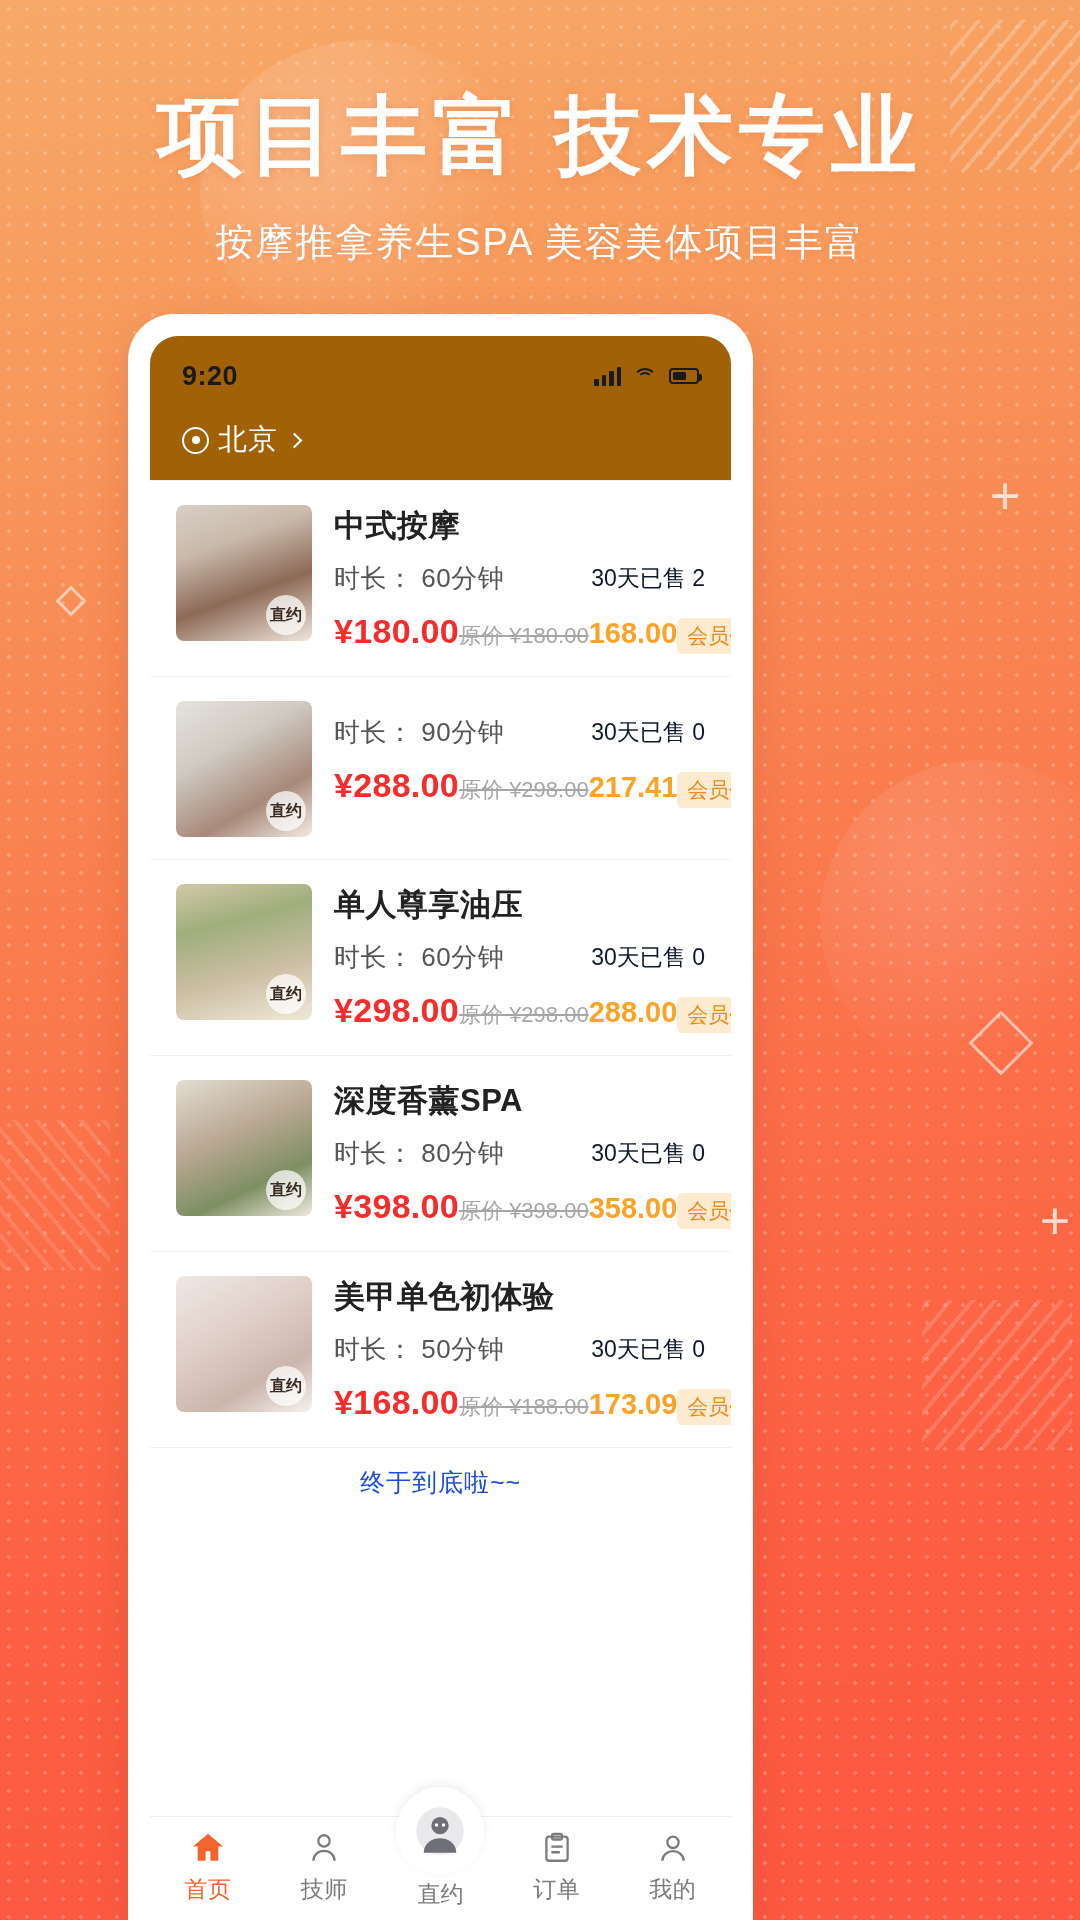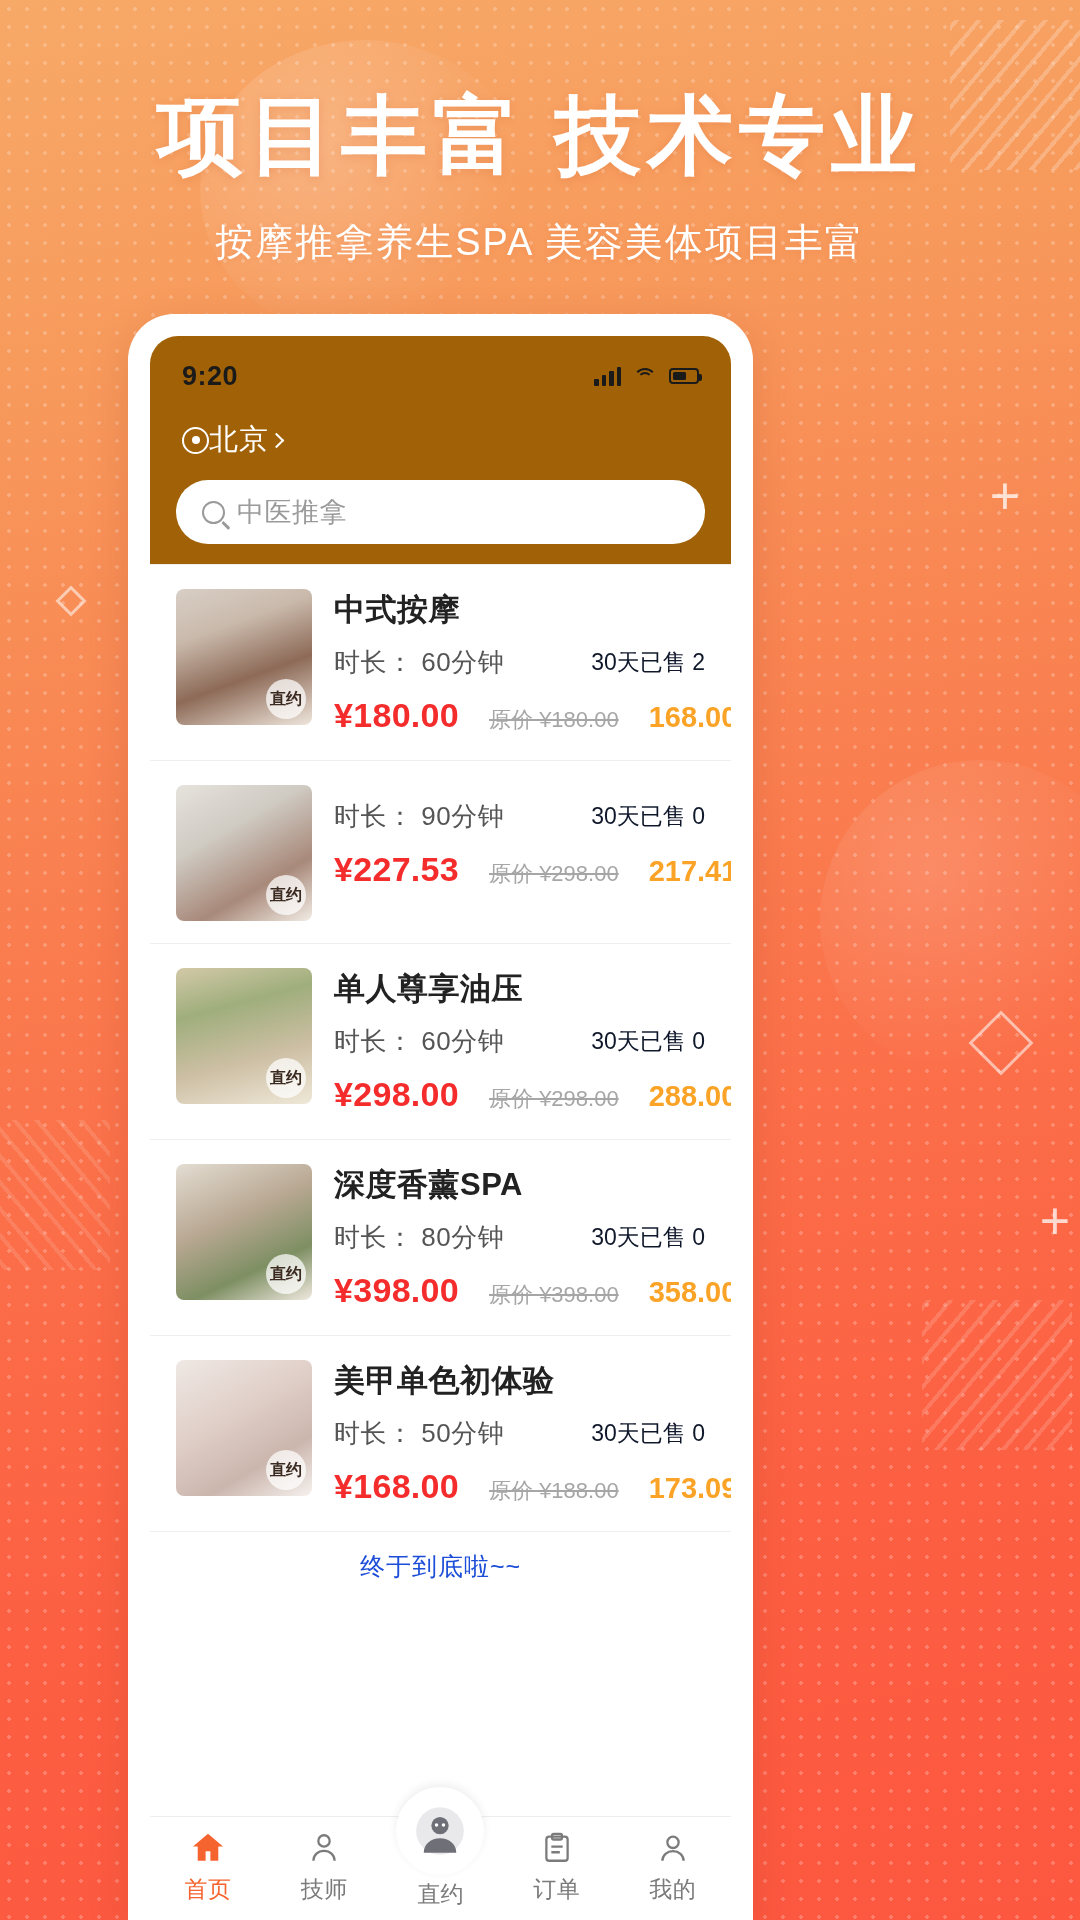--- a/index.html
+++ b/index.html
@@ -90,21 +90,21 @@
   .ic-batt{
     width:30px;height:16px; border:2.2px solid #1a1a1a; border-radius:4px;
     position:relative; padding:1.6px;
   }
   .ic-batt::after{
     content:""; position:absolute; right:-5px; top:4px;
     width:3px;height:7px; background:#1a1a1a; border-radius:0 2px 2px 0;
   }
   .ic-batt b{ display:block; height:100%; width:58%; background:#1a1a1a; border-radius:1.5px; }
 
-  .loc-row{ display:flex; align-items:center; margin:22px 0 0 6px; color:#fff; }
+  .loc-row{ display:flex; align-items:center; gap:9px; margin:22px 0 0 6px; color:#fff; }
   .pin{
     width:27px;height:27px; border:2.6px solid #fff; border-radius:50%;
     display:flex; align-items:center; justify-content:center; flex:0 0 auto;
   }
   .pin i{ width:8px;height:8px;background:#fff;border-radius:50%; display:block; }
   .loc-name{ font-size:29px; font-weight:500; letter-spacing:1px; }
   .chev{
     width:11px;height:11px; border-top:2.4px solid #fff; border-right:2.4px solid #fff;
     transform:rotate(45deg); margin-left:2px;
   }
@@ -141,21 +141,21 @@
     position:absolute; right:6px; bottom:6px; width:40px; height:40px;
     border-radius:50%; background:rgba(255,255,255,.72);
     display:flex;align-items:center;justify-content:center;
     font-size:16px; color:#3a2a20; font-weight:bold; line-height:1;
   }
   .cbody{ flex:1 1 auto; min-width:0; }
   .ctitle{ font-size:31px; font-weight:600; color:#222; letter-spacing:.5px; }
   .crow{ display:flex; align-items:center; justify-content:space-between; margin-top:14px; }
   .cdur{ font-size:26px; color:#555; letter-spacing:.5px; }
   .csold{ font-size:23px; color:#0f172a; }
-  .prow{ display:flex; align-items:baseline; gap:30px; margin-top:16px; flex-wrap:nowrap; }
+  .prow{ display:flex; align-items:baseline; gap:0; margin-top:16px; flex-wrap:nowrap; }
   .price{ font-size:34px; font-weight:bold; color:#F52C2C; letter-spacing:.3px; }
   .oprice{ font-size:22px; color:#a6a6a6; text-decoration:line-through; white-space:nowrap; }
   .mprice{ font-size:29px; font-weight:bold; color:#FBA326; }
   .mbadge{
     font-size:21px; color:#E98A1E; background:#FDEBD0;
     border-radius:6px; padding:4px 10px; white-space:nowrap;
   }
   .list-end{
     text-align:center; font-size:25px; color:#1d4ed8; padding:18px 0 0 0; letter-spacing:1px;
   }
@@ -227,24 +227,20 @@
       </div>
 
       <div class="loc-row">
         <span class="pin">
             <i></i>
           </span>
         <span class="loc-name">北京</span>
         <span class="chev"></span>
       </div>
 
-      <div class="searchbar">
-        <span class="mag"></span>
-        <span class="search-ph">中医推拿</span>
-      </div>
     </div>
 
     <div class="list" id="product-list">
         <div class="card">
           <div class="thumb" style="background: linear-gradient(160deg, rgb(217, 207, 198) 0%, rgb(201, 185, 171) 30%, rgb(141, 106, 87) 62%, rgb(239, 230, 220) 100%);">
             <span class="stamp">直约</span>
           </div>
           <div class="cbody">
             <div class="ctitle">中式按摩</div>
             <div class="crow">
@@ -262,21 +258,21 @@
         <div class="card">
           <div class="thumb" style="background: linear-gradient(150deg, rgb(230, 227, 221) 0%, rgb(207, 202, 194) 35%, rgb(168, 137, 122) 70%, rgb(242, 236, 228) 100%);">
             <span class="stamp">直约</span>
           </div>
           <div class="cbody">
             <div class="crow">
               <span class="cdur">时长：  90分钟</span>
               <span class="csold">30天已售 0</span>
             </div>
             <div class="prow">
-              <span class="price">¥227.53</span>
+              <span class="price">¥288.00</span>
               <span class="oprice">原价 ¥298.00</span>
               <span class="mprice">217.41</span>
               <span class="mbadge">会员价</span>
             </div>
           </div>
         </div>
         <div class="card">
           <div class="thumb" style="background: linear-gradient(165deg, rgb(211, 201, 168) 0%, rgb(159, 174, 124) 30%, rgb(205, 191, 164) 65%, rgb(239, 232, 216) 100%);">
             <span class="stamp">直约</span>
           </div>

